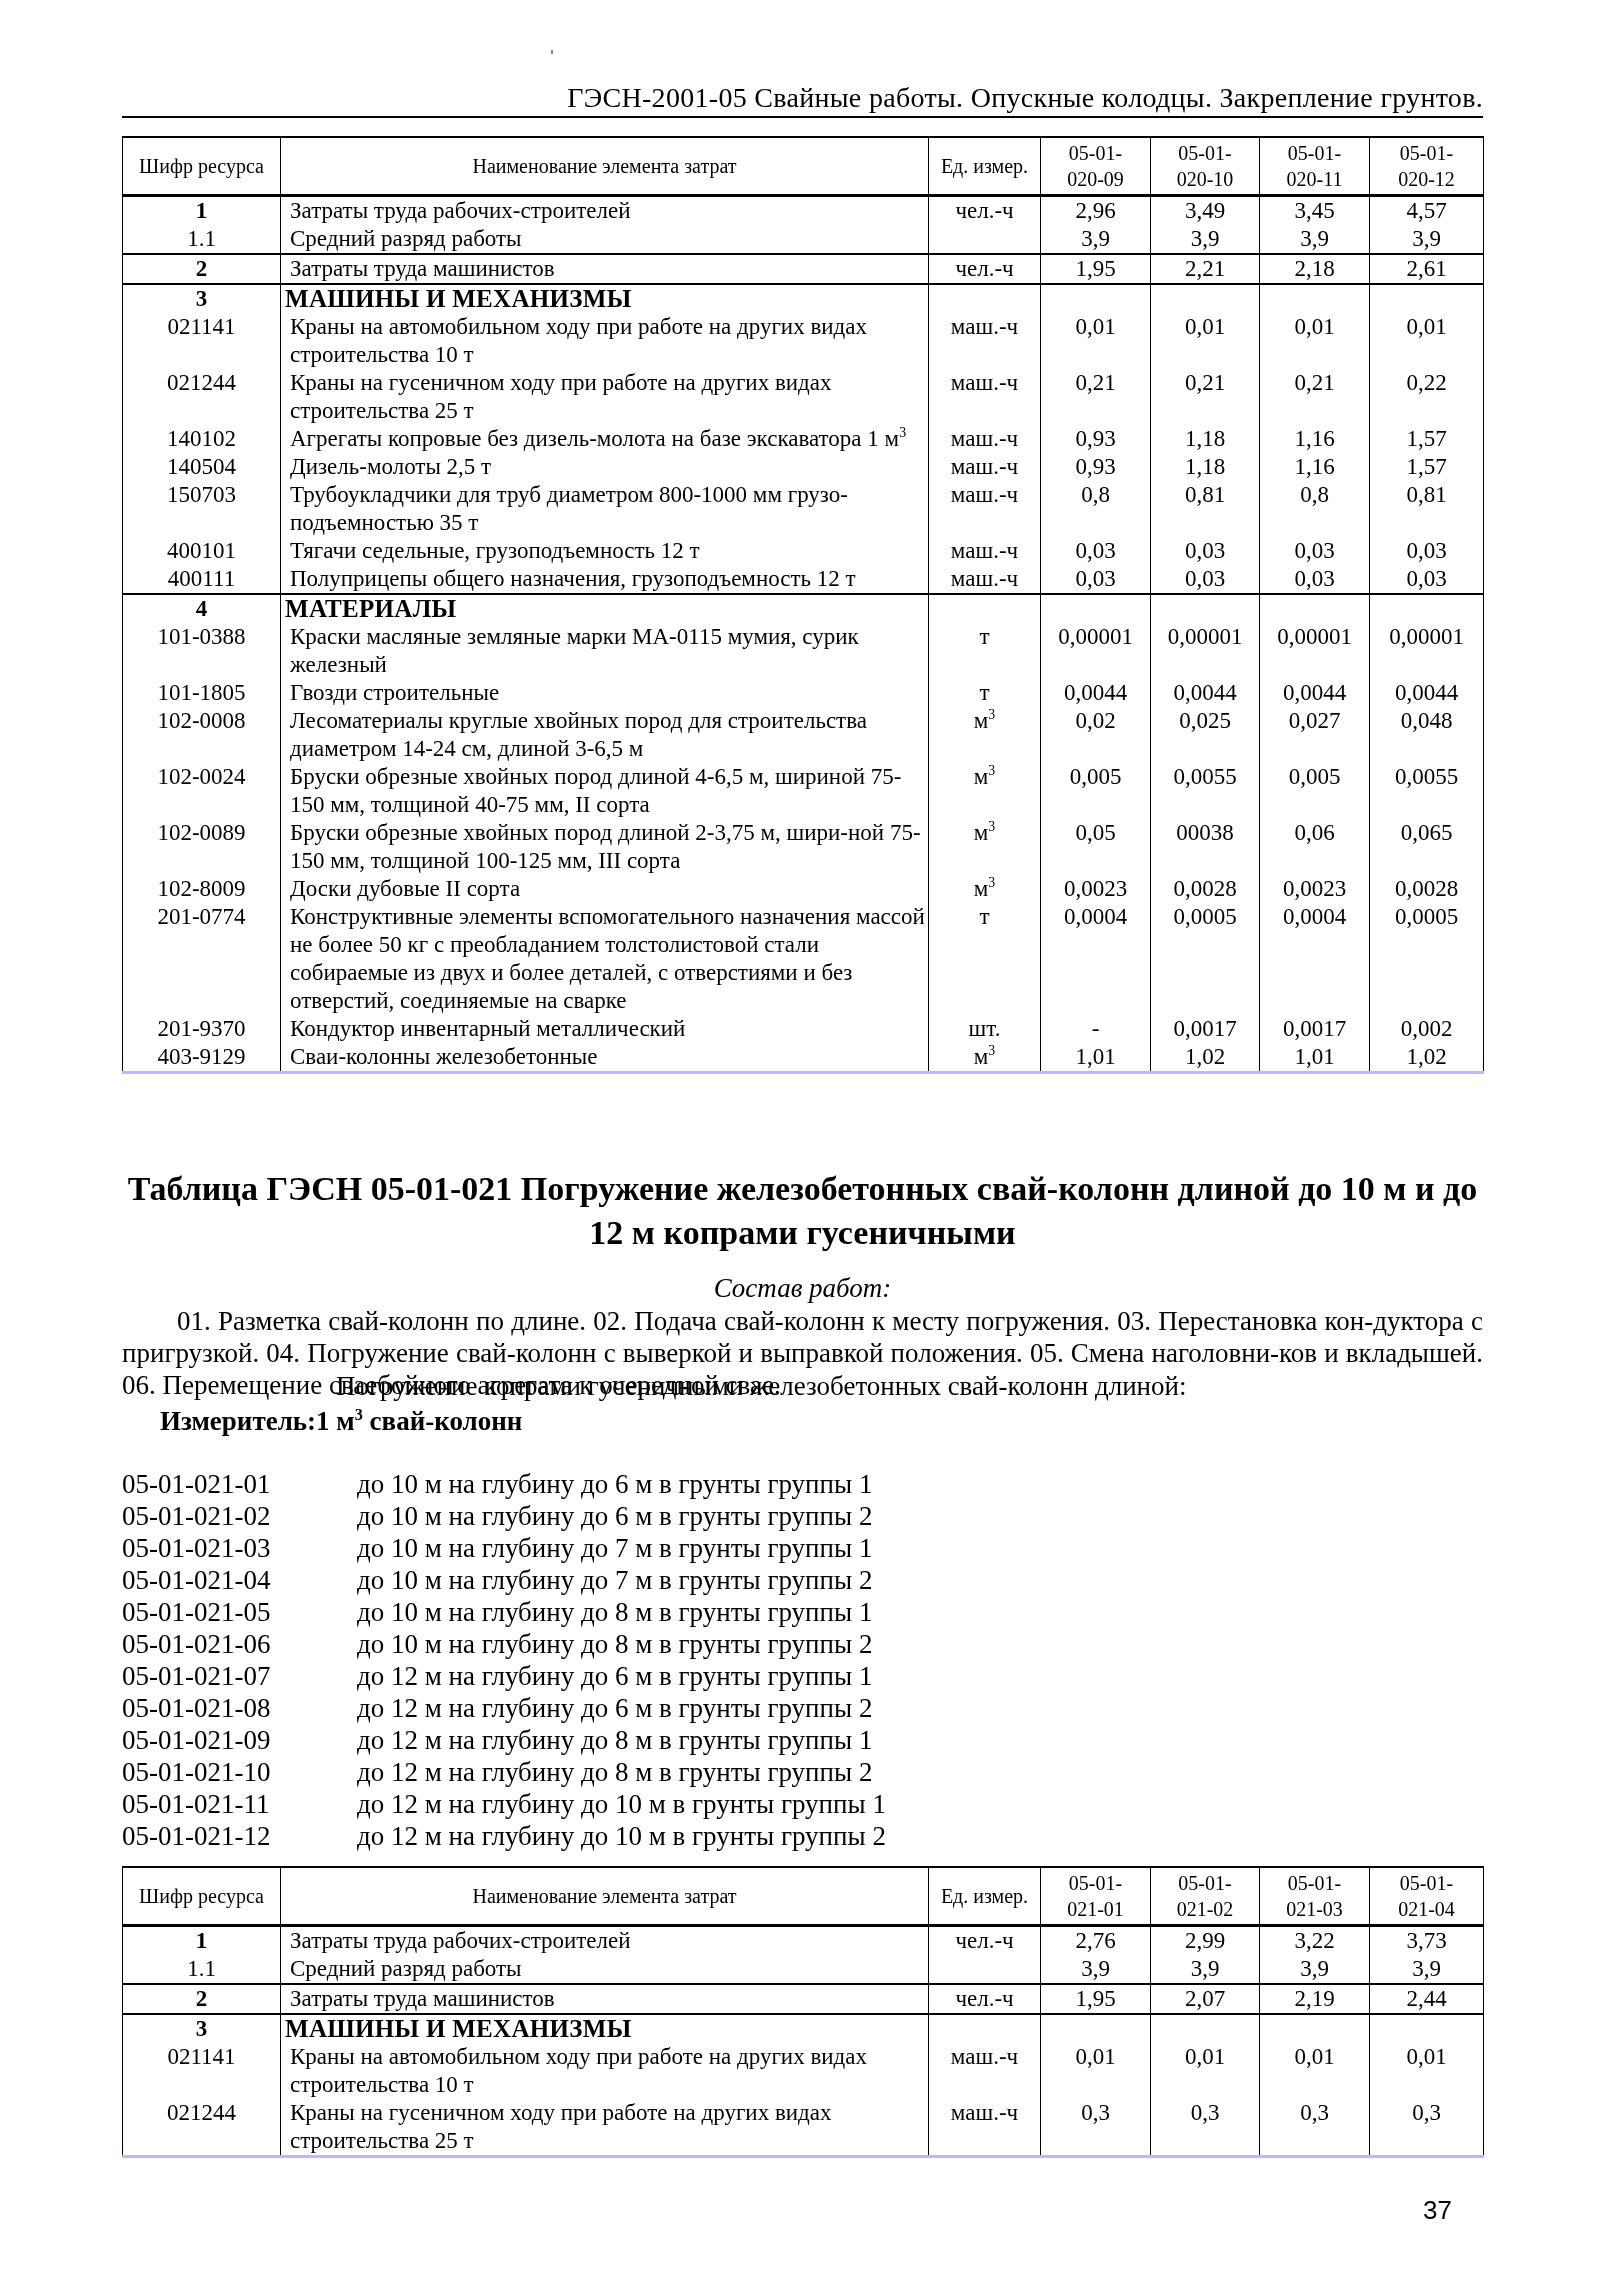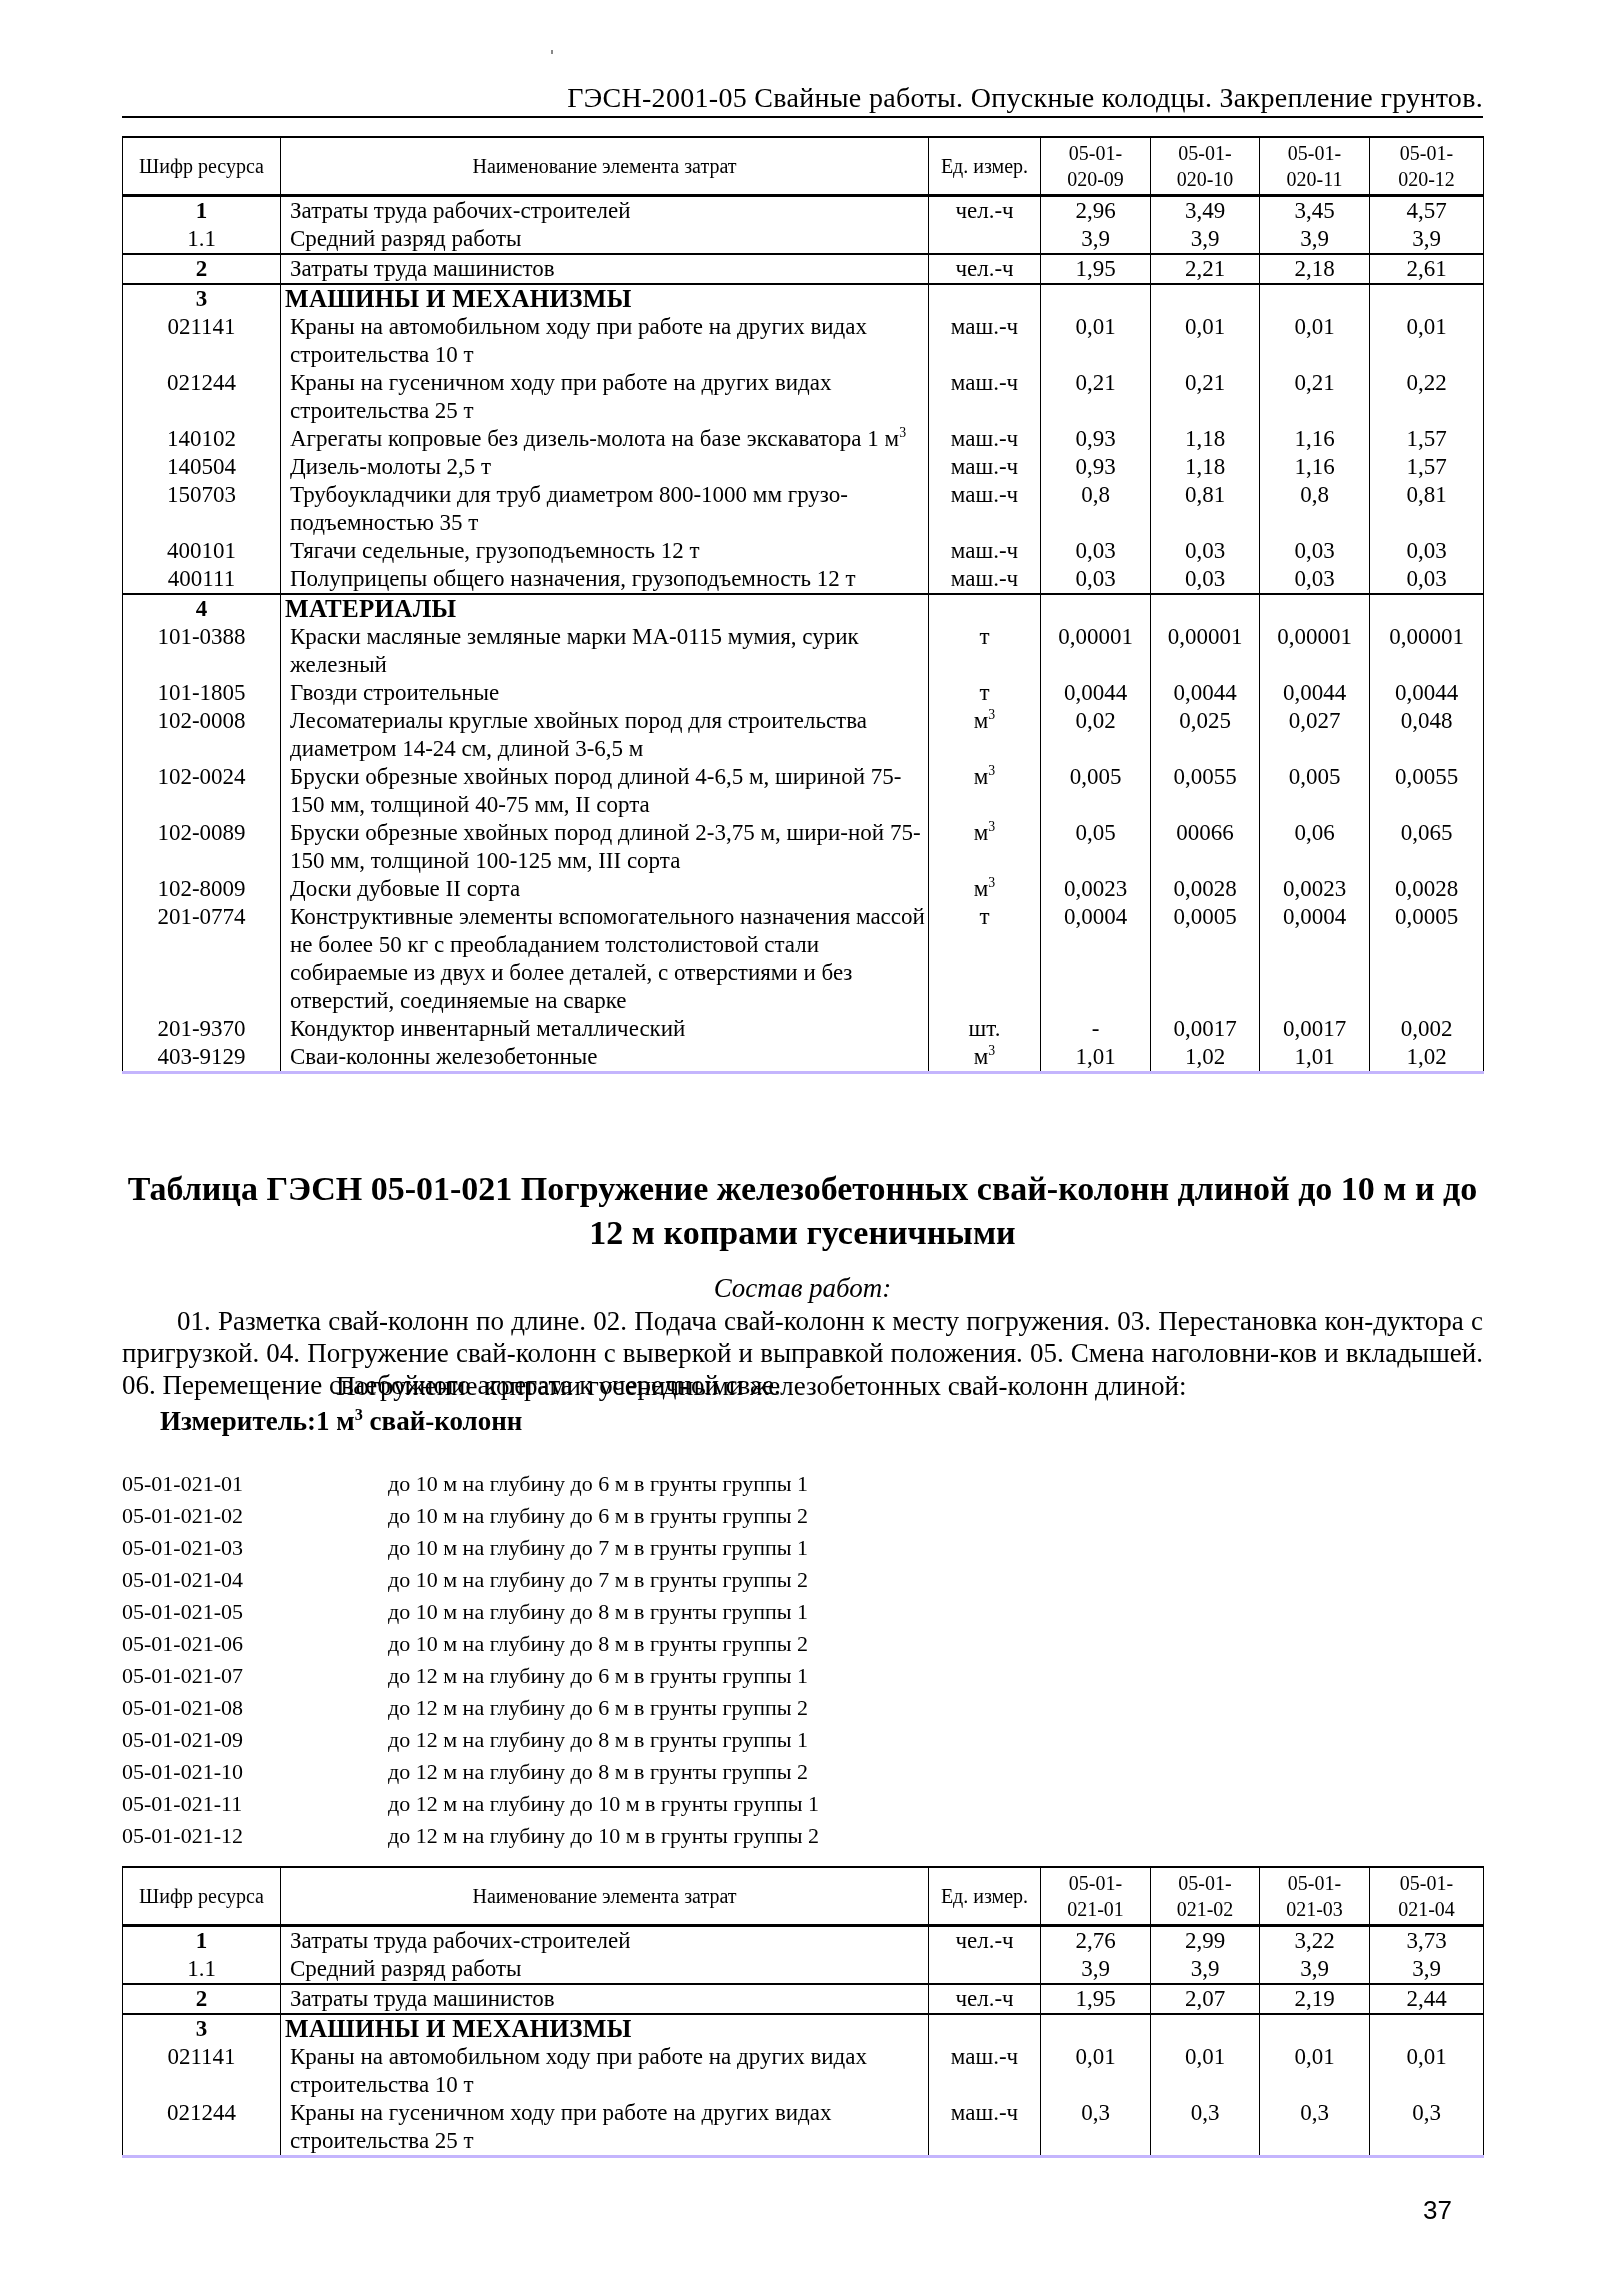--- a/index.html
+++ b/index.html
@@ -52,21 +52,21 @@
     font-size: 27px; line-height: 32px; text-indent: 55px;
   }
   .meter {
     left: 160px; top: 1405px; font-weight: bold; font-size: 27px; line-height: 32px;
   }
   .meter .meter-label { }
   .intro-line {
     left: 336px; top: 1370px; font-size: 27px; line-height: 32px;
   }
   .codes-list { left: 122px; top: 1468px; width: 1002px; }
-  .code-row { display: flex; height: 32px; font-size: 22px; line-height: 32px; gap: 31px; }
+  .code-row { display: flex; height: 32px; font-size: 27px; line-height: 32px; }
   .code-row .c-code { width: 235px; }
   .page-number {
     left: 1423px; top: 2194px; font-family: "Liberation Sans", "DejaVu Sans", sans-serif;
     font-size: 26px; line-height: 32px;
   }
 </style>
 </head>
 <body>
 
 <div class="abs tiny-mark"></div>
@@ -237,21 +237,21 @@
         <td class="val">0,005</td>
         <td class="val">0,0055</td>
         <td class="val">0,005</td>
         <td class="val">0,0055</td>
       </tr>
       <tr>
         <td class="code">102-0089</td>
         <td class="name"><span>Бруски обрезные хвойных пород длиной 2-3,75 м, шири-ной 75-150 мм, толщиной 100-125 мм, III сорта</span></td>
         <td class="unit"><span>м</span><sup>3</sup></td>
         <td class="val">0,05</td>
-        <td class="val">00066</td>
+        <td class="val">00038</td>
         <td class="val">0,06</td>
         <td class="val">0,065</td>
       </tr>
       <tr>
         <td class="code">102-8009</td>
         <td class="name"><span>Доски дубовые II сорта</span></td>
         <td class="unit"><span>м</span><sup>3</sup></td>
         <td class="val">0,0023</td>
         <td class="val">0,0028</td>
         <td class="val">0,0023</td>

